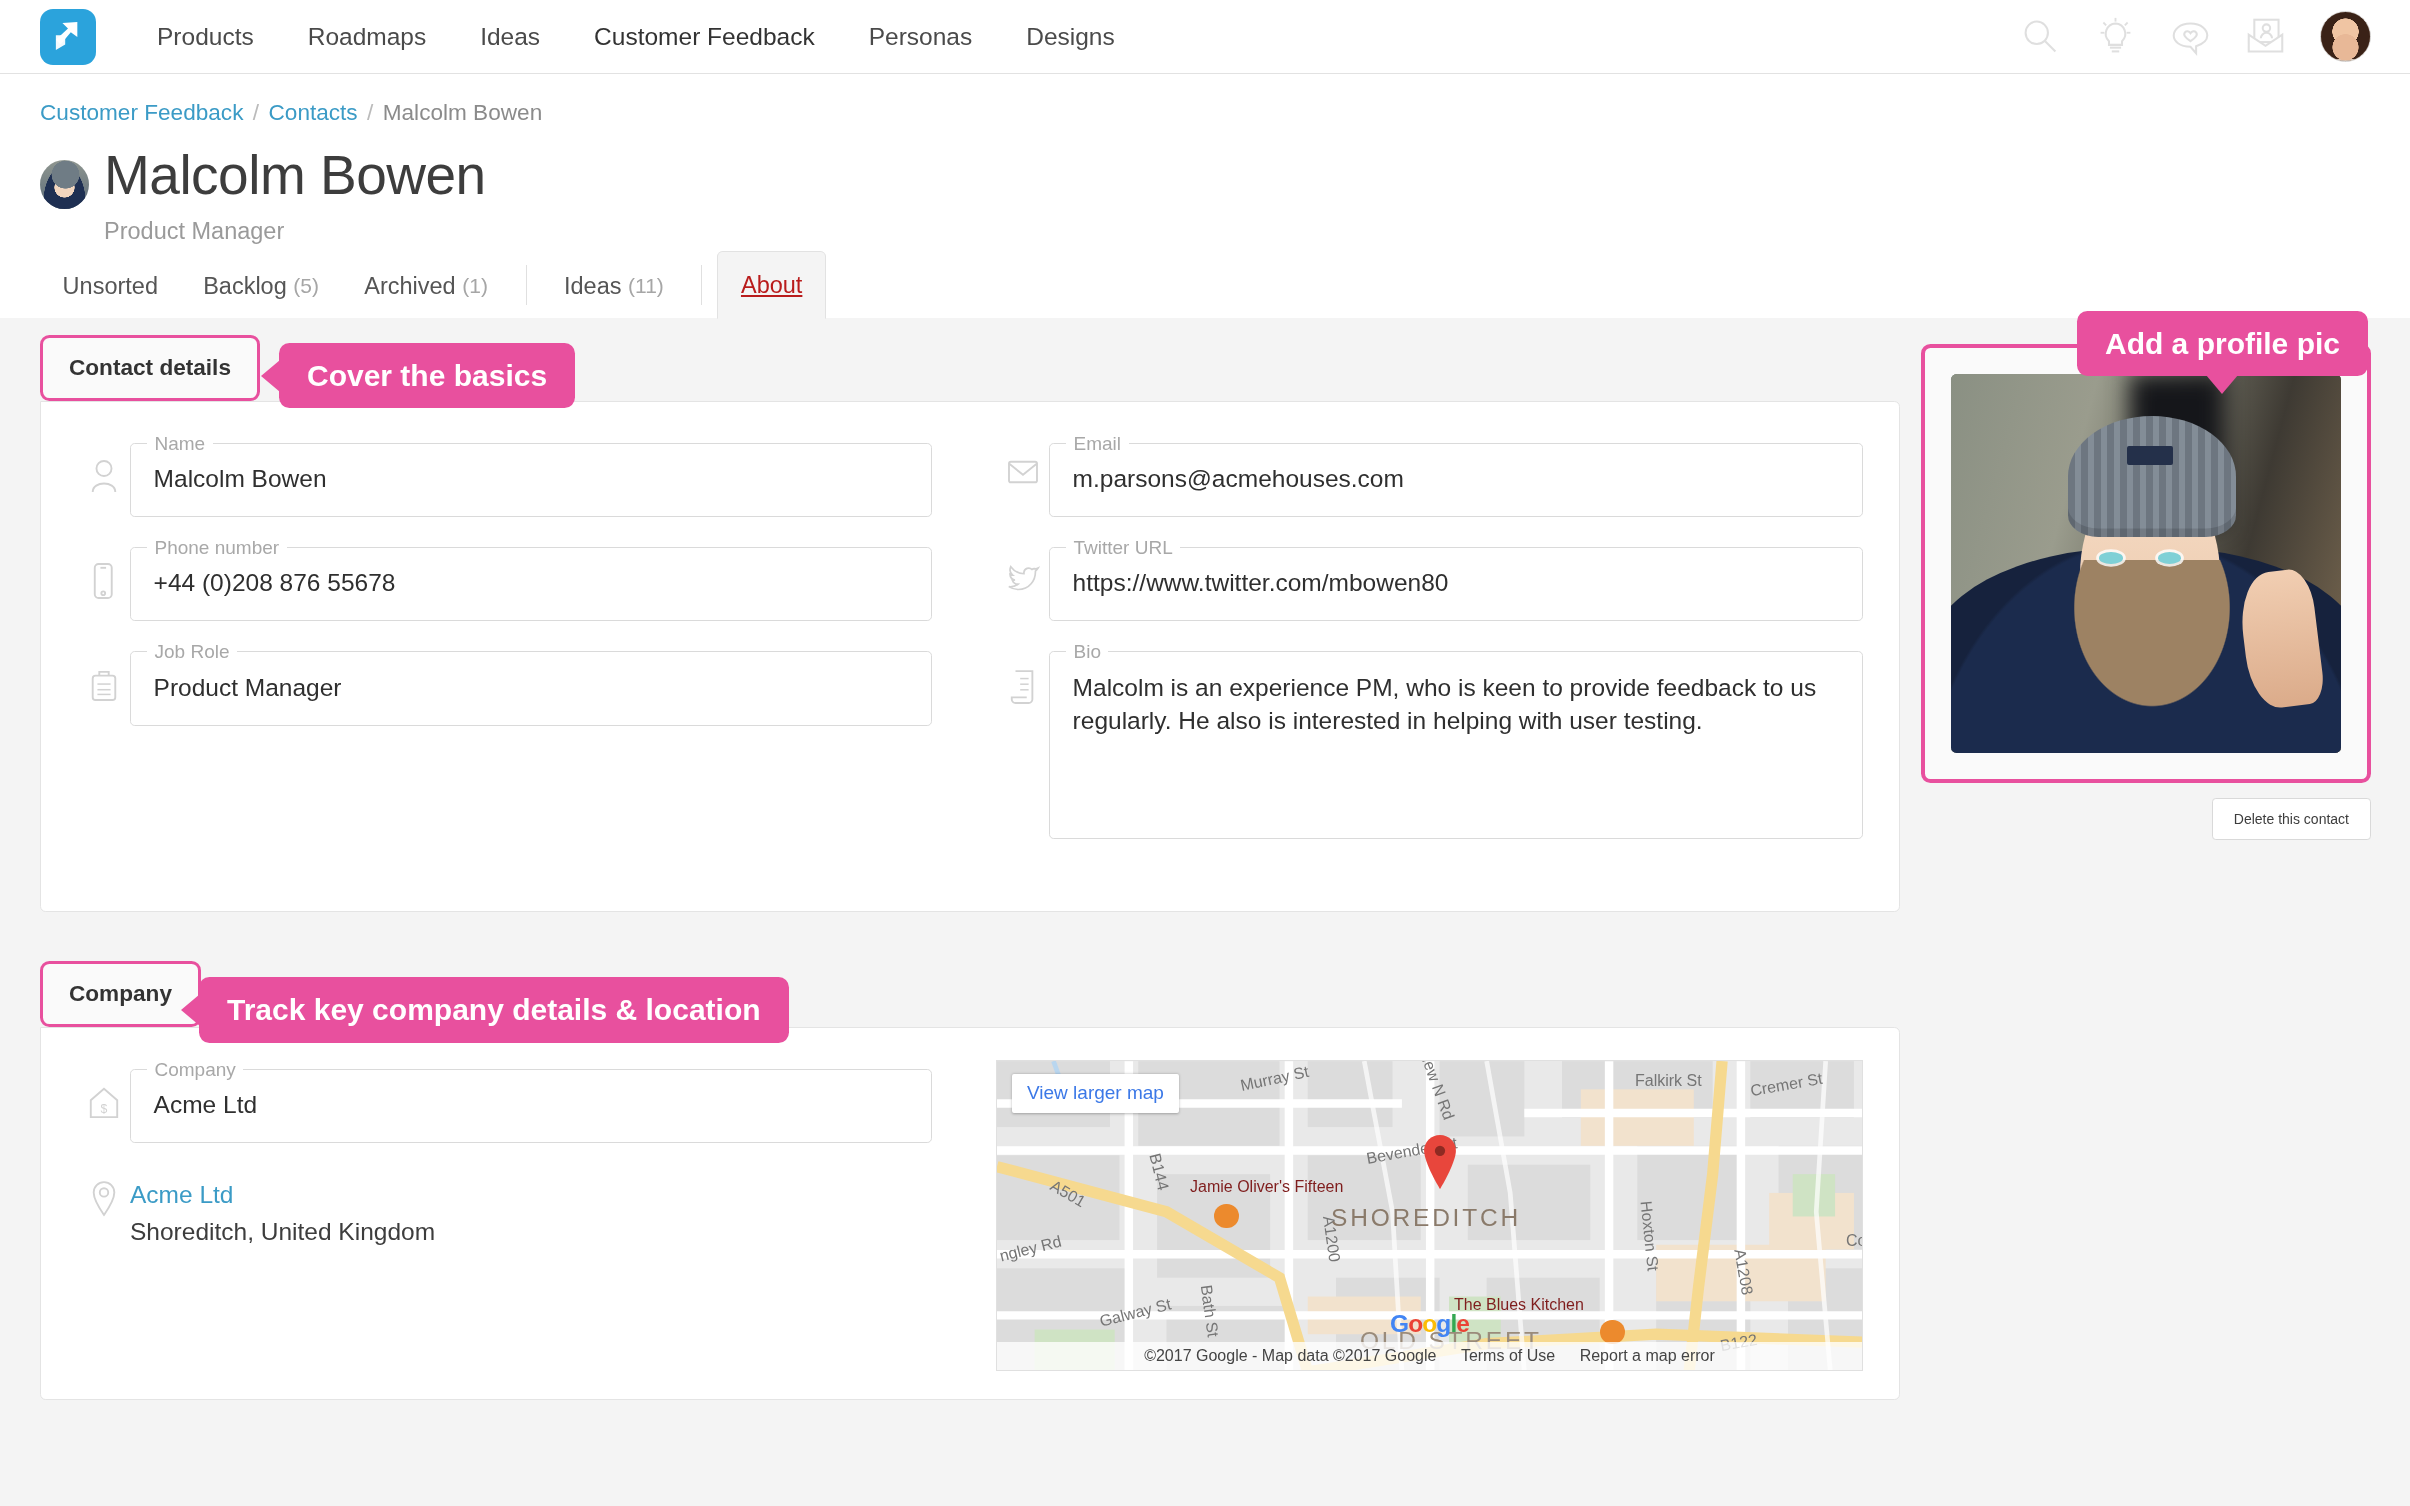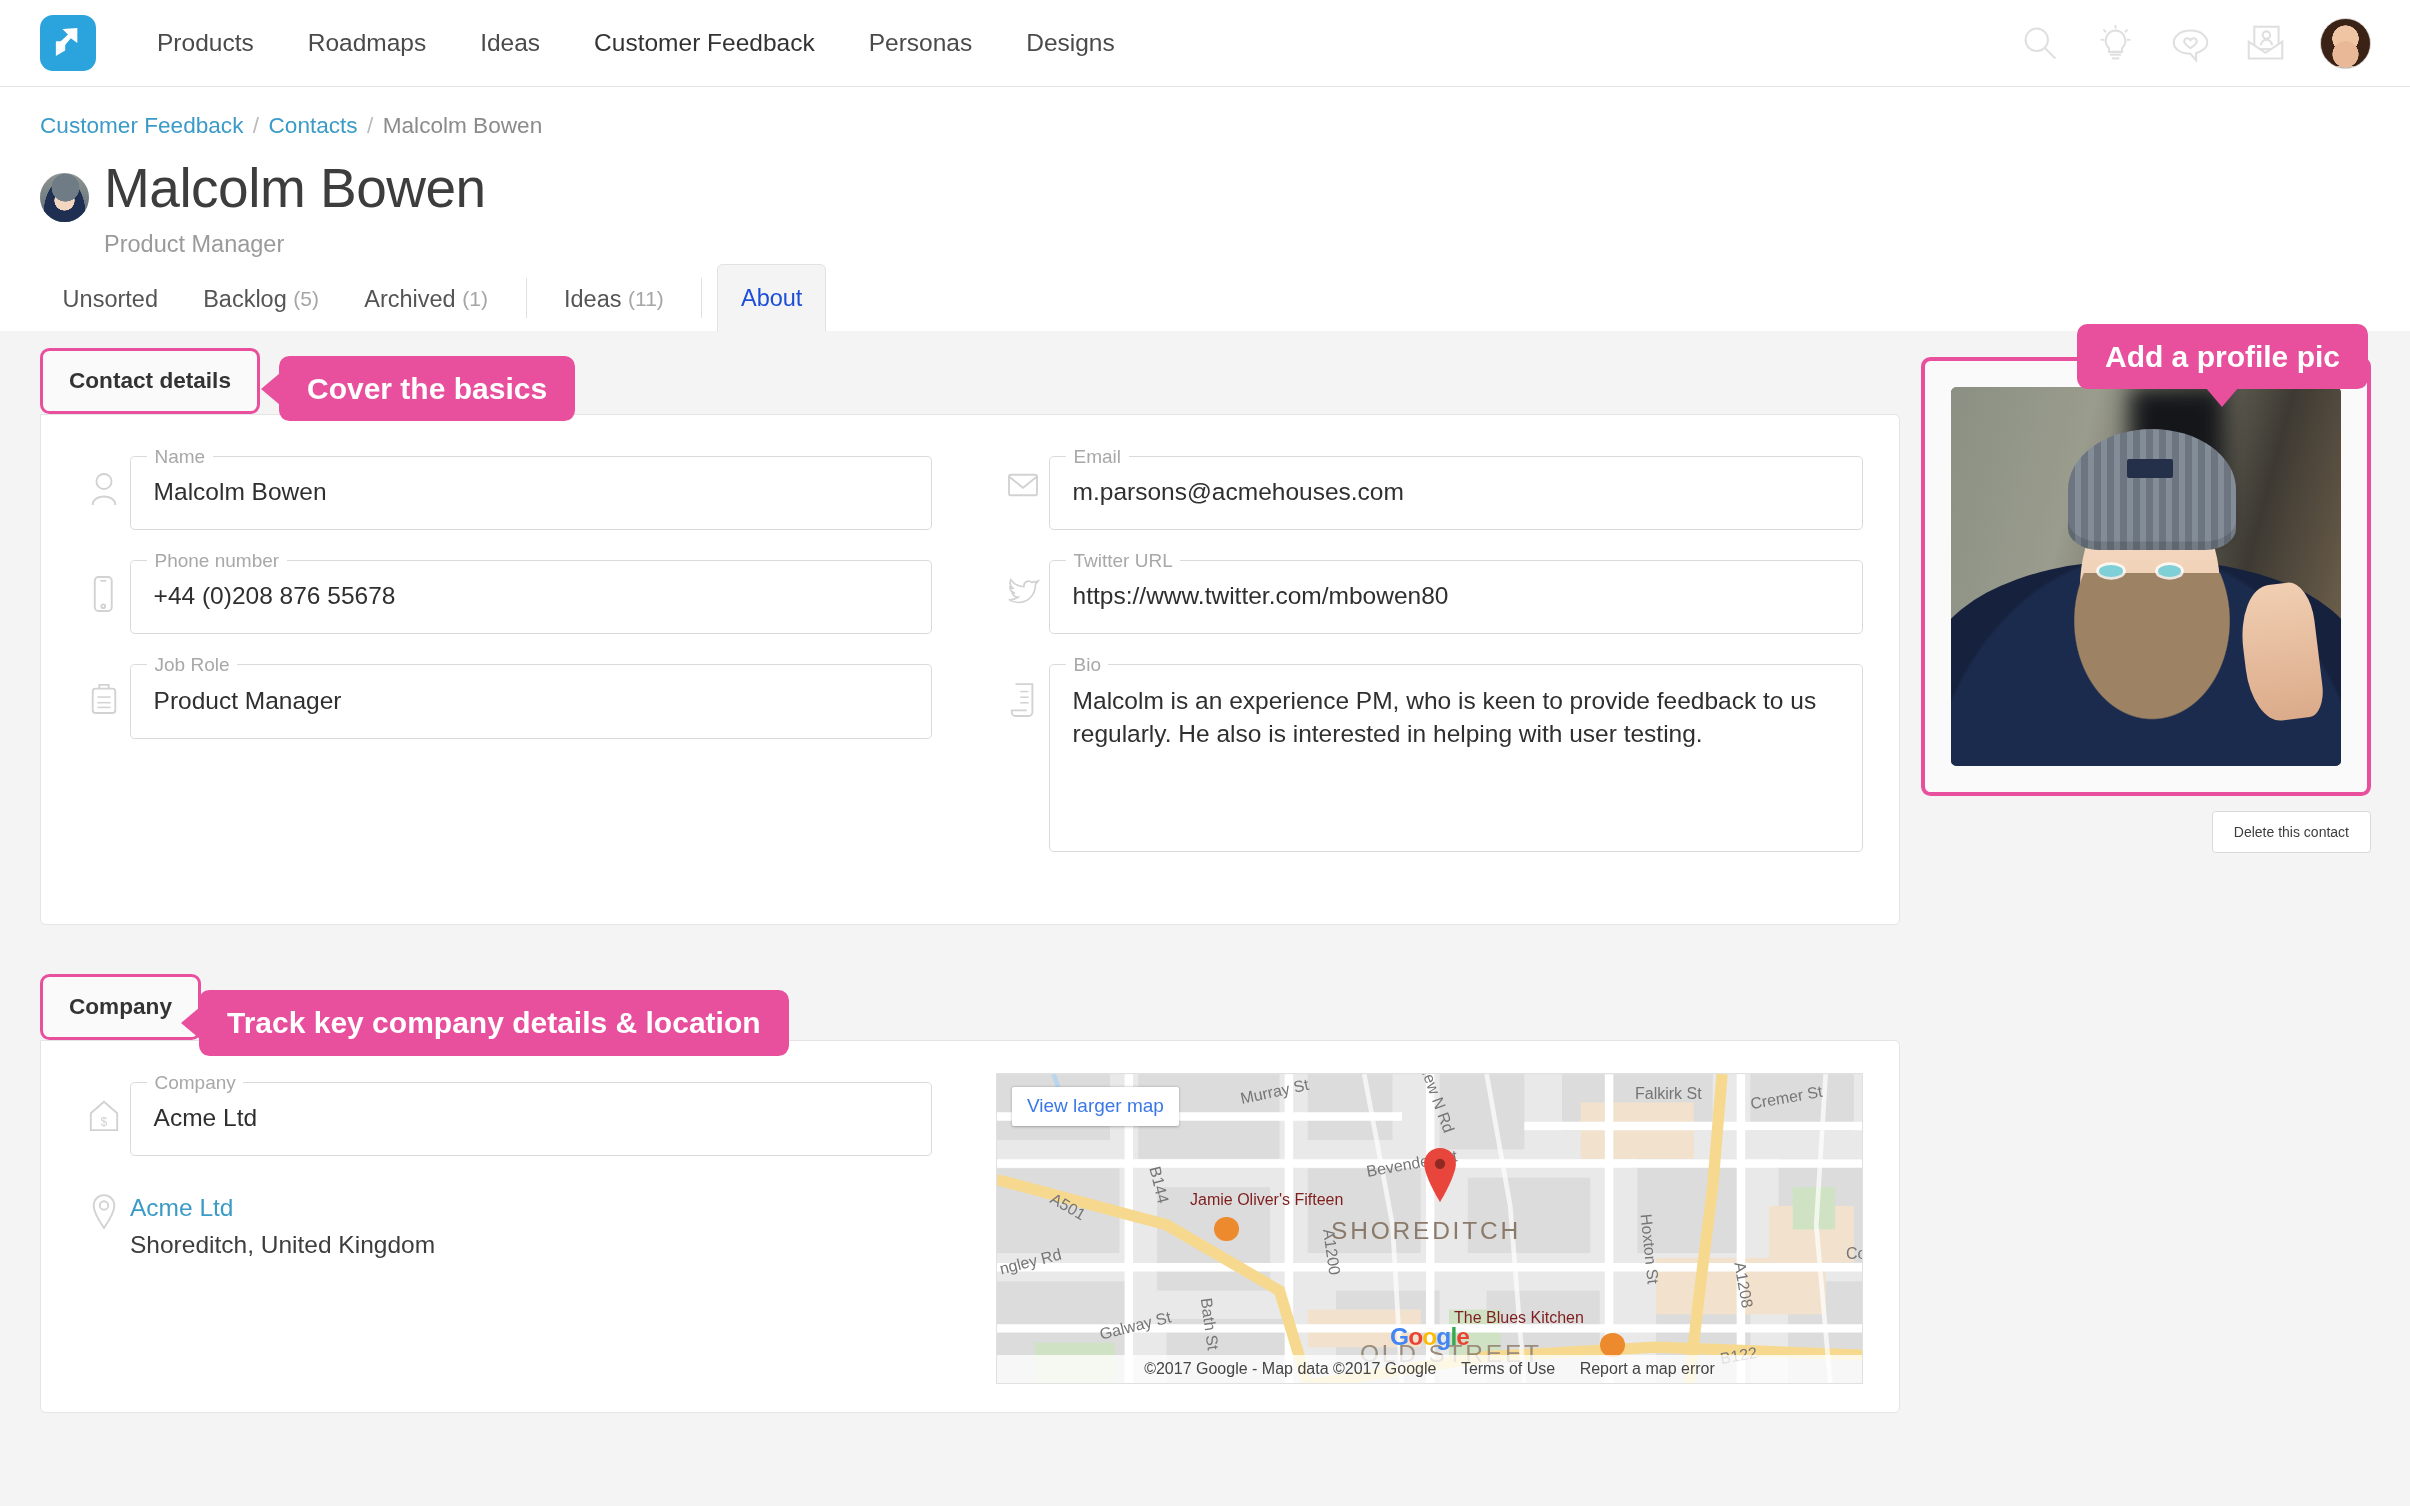--- a/index.html
+++ b/index.html
@@ -6,21 +6,21 @@
   html, body { width: 2411px; height: 1507px; }
   body {
     font-family: "Liberation Sans", sans-serif;
     background: #f4f4f4;
     overflow: hidden;
     -webkit-font-smoothing: antialiased;
   }
 
   
   .topnav {
-    height: 87px;
+    height: 74px;
     background: #ffffff;
     display: flex;
     align-items: center;
     padding: 16px 40px;
     position: relative;
     border-bottom: 0.9px solid #e2e2e2;
   }
   .logo {
     width: 56px; height: 56px;
     border-radius: 13px;
@@ -151,23 +151,24 @@
     position: relative;
     z-index: 2;
     white-space: nowrap;
   }
   .tab .count { color: #a6a6a6; font-size: 21px; margin-left: 6.6px; }
   .tab.sel {
     background: #f4f4f4;
     border: 0.9px solid #e2e2e2;
     border-bottom: 0.9px solid #f4f4f4;
     border-radius: 5.6px 5.6px 0 0;
-    color: #1d4ed8;
+    color: #b91c1c;
     margin-bottom: -0.9px;
     height: 68px;
+    text-decoration: underline;
   }
   .tab-div { width: 0.9px; background: #e0e0e0; height: 40px; margin: 0 15px 13px; }
 
   
   .content {
     background: #f4f4f4;
     padding: 0 40px;
     position: relative;
     min-height: 1149px;
   }

